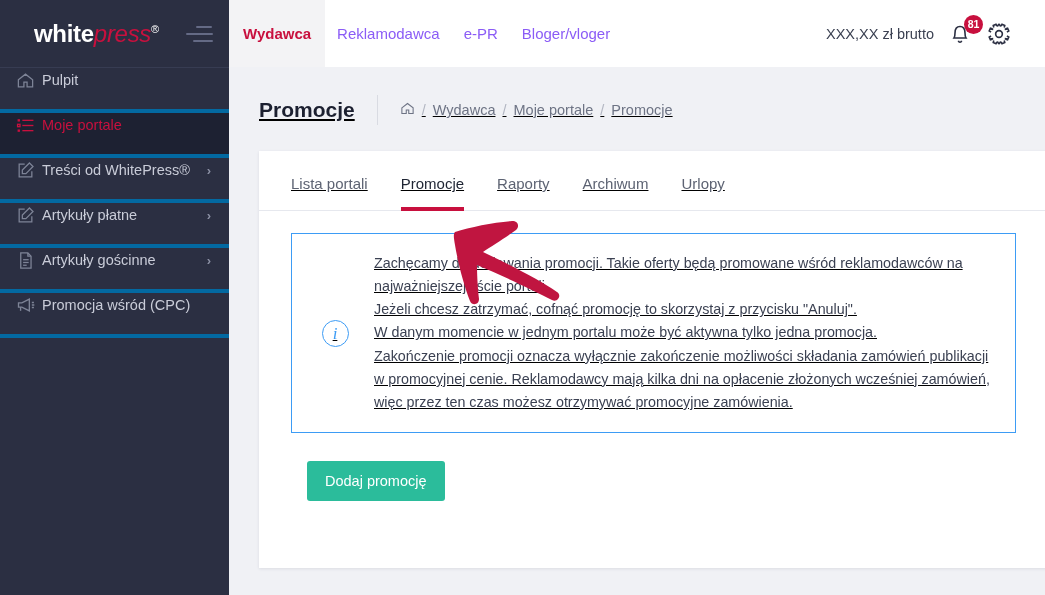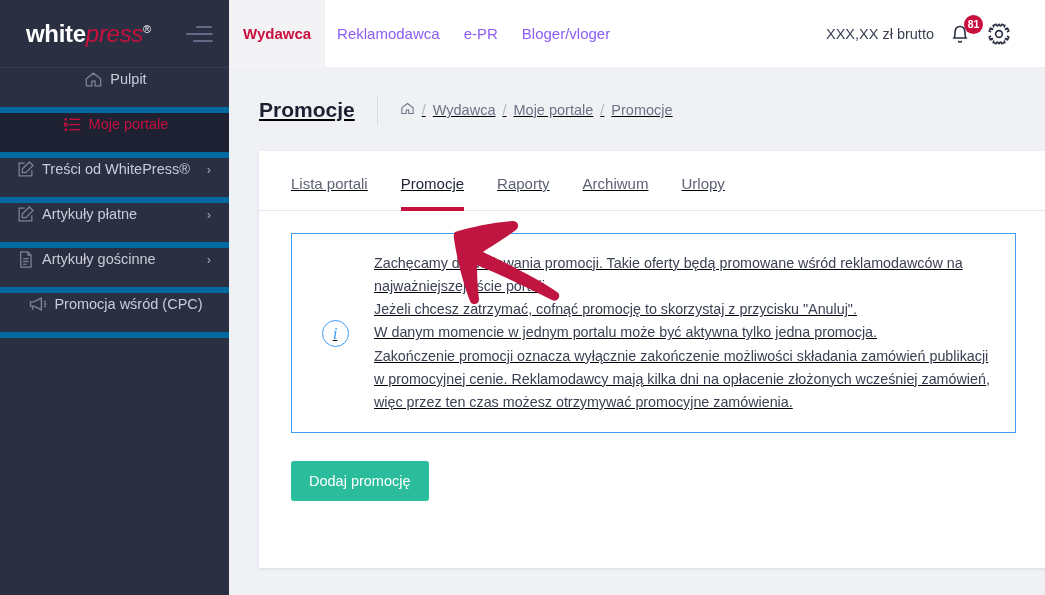--- a/index.html
+++ b/index.html
@@ -20,45 +20,44 @@
     position: relative;
     z-index: 5;
   }
   .brand {
     height: 67px;
     display: flex; align-items: center;
     padding: 0 14px 0 26px;
     position: relative;
   }
   .logo { font-size: 24px; letter-spacing: -0.3px; white-space: nowrap; }
-  .logo .w { color: #ffffff; font-weight: bold; }
+  .logo .w { color: #ffffff; font-weight: bold; margin-left: 8px; }
   .logo .p { color: #c8103e; font-style: italic; font-weight: normal; }
   .logo .reg { color: #ffffff; font-size: 11px; vertical-align: super; font-weight: normal; }
   .hamburger {
     margin-left: auto;
     width: 30px; height: 22px;
     display: flex; flex-direction: column; justify-content: center; gap: 5px;
     cursor: pointer;
   }
   .hamburger i { display: block; height: 2px; background: #646a85; border-radius: 1px; }
   .hamburger i:nth-child(1) { width: 16px; margin-left: 11px; }
   .hamburger i:nth-child(2) { width: 27px; margin-left: 1px; }
   .hamburger i:nth-child(3) { width: 20px; margin-left: 8px; }
 
   .nav { border-top: 1px solid #373c52; }
   .nav-item {
     height: 45px;
     display: flex; align-items: center;
     padding: 0 14px 17px 16px;
-    border-bottom: 6px solid #0369a1;
+    border-bottom: 4px solid #0369a1;
     color: #c9ccd8;
     font-size: 14.5px;
     cursor: pointer;
     position: relative;
-    justify-content: center;
   }
   .nav-item .ico {
     width: 26px; flex: 0 0 26px;
     display: flex; align-items: center; justify-content: flex-start;
     color: #7e8497;
   }
   .nav-item .label { white-space: nowrap; }
   .nav-item .chev {
     margin-left: auto;
     color: #8b90a4; font-size: 13px; font-weight: bold;
@@ -183,21 +182,21 @@
     font-size: 17px; font-style: italic;
     line-height: 1;
   }
   .info-text {
     font-size: 14.3px; color: #3b4152; line-height: 1.62;
     padding-left: 16px;
   }
   .info-text p { margin: 0; }
 
   .btn-add {
-    margin: 28px 0 0 32px;
+    margin: 28px 0 0 48px;
     display: inline-flex; align-items: center; justify-content: center;
     background: #2bbc9b;
     color: #ffffff;
     font-size: 14.5px;
     border: none; border-radius: 3px;
     padding: 12px 18px;
     cursor: pointer;
     font-family: "Liberation Sans", sans-serif;
   }
 

